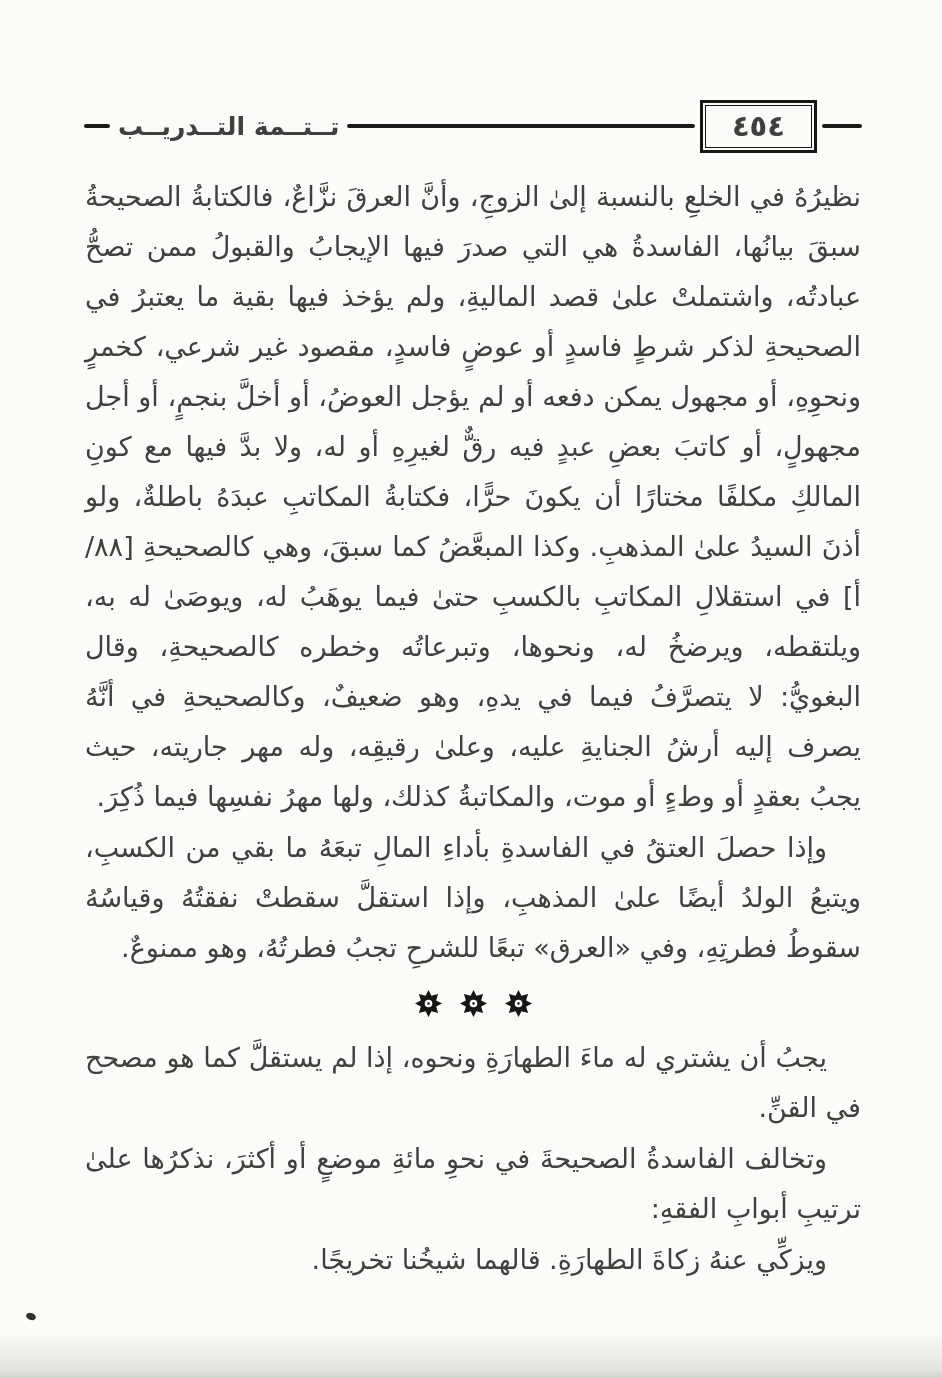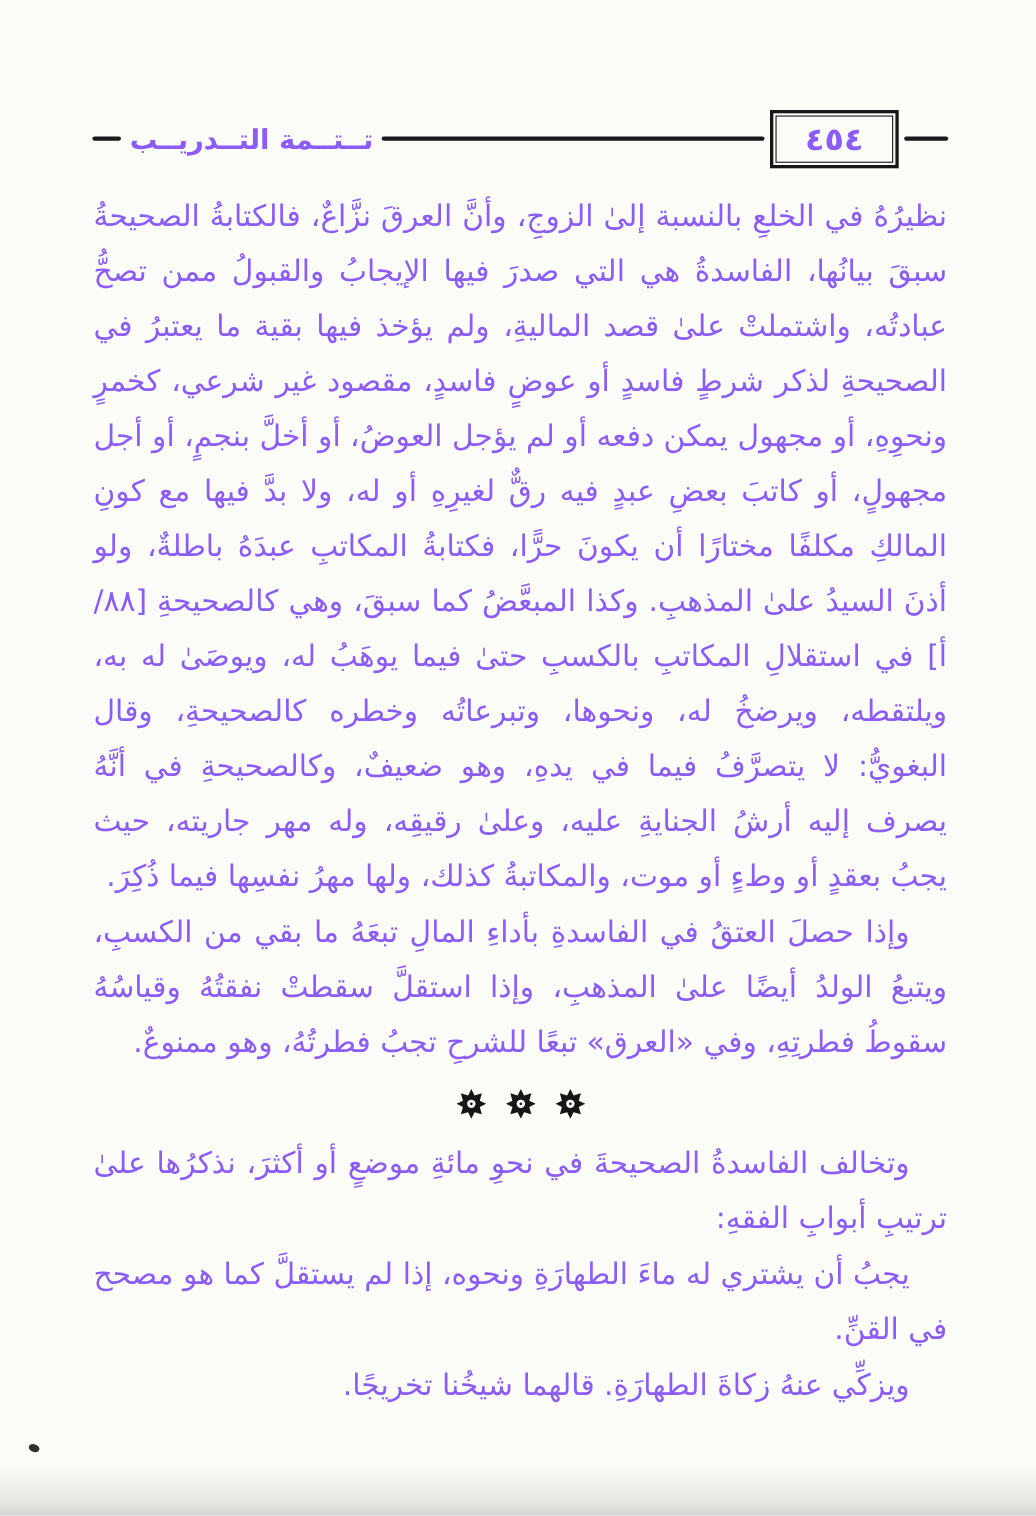--- a/index.html
+++ b/index.html
@@ -8,21 +8,21 @@
     background: #e8e8e6;
   }
   .page {
     position: relative;
     width: 942px;
     height: 1378px;
     margin: 0 auto;
     background: #fbfbf8;
     overflow: hidden;
     font-family: "DejaVu Sans", sans-serif;
-    color: #8b5cf6;
+    color: #404040;
   }
   .content {
     position: absolute;
     left: 84px;
     top: 96px;
     width: 778px;
   }
   
   .header-row {
     display: flex;
@@ -137,22 +137,22 @@
           <circle cx="12" cy="12" r="3.4" fill="#fbfbf8"></circle>
           <circle cx="12" cy="12" r="1.1" fill="#161616"></circle>
         </svg>
         <svg class="rosette" viewBox="0 0 24 24" aria-hidden="true">
           <path d="M12 0 L14.6 5.2 L20.5 3.5 L18.8 9.4 L24 12 L18.8 14.6 L20.5 20.5 L14.6 18.8 L12 24 L9.4 18.8 L3.5 20.5 L5.2 14.6 L0 12 L5.2 9.4 L3.5 3.5 L9.4 5.2 Z" fill="#161616"></path>
           <circle cx="12" cy="12" r="3.4" fill="#fbfbf8"></circle>
           <circle cx="12" cy="12" r="1.1" fill="#161616"></circle>
         </svg>
       </div>
 
+      <p class="indent">يجبُ أن يشتري له ماءَ الطهارَةِ ونحوه، إذا لم يستقلَّ كما هو مصحح في القنِّ.</p>
       <p class="indent">وتخالف الفاسدةُ الصحيحةَ في نحوِ مائةِ موضعٍ أو أكثرَ، نذكرُها علىٰ ترتيبِ أبوابِ الفقهِ:</p>
-      <p class="indent">يجبُ أن يشتري له ماءَ الطهارَةِ ونحوه، إذا لم يستقلَّ كما هو مصحح في القنِّ.</p>
       <p class="indent">ويزكِّي عنهُ زكاةَ الطهارَةِ. قالهما شيخُنا تخريجًا.</p>
     </div>
 
   </div>
 
   <div class="scan-speck"></div>
   <div class="scan-shadow-bottom"></div>
 </div>
 
 </body></html>

